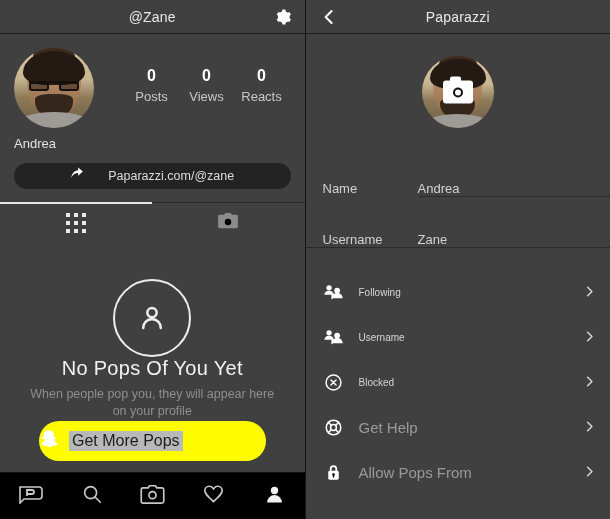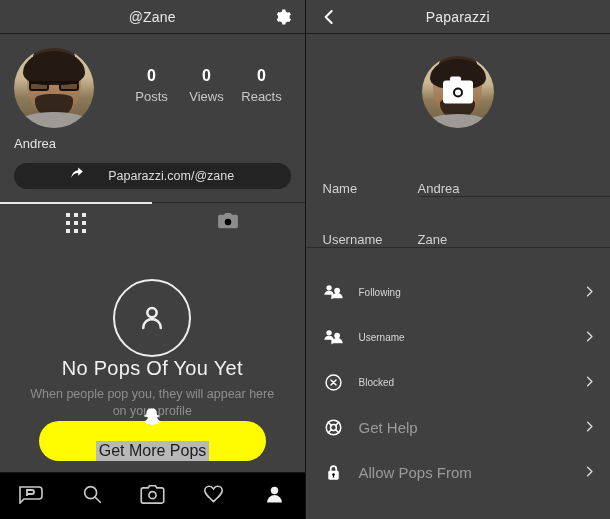--- a/index.html
+++ b/index.html
@@ -70,21 +70,21 @@
   .dotgrid i{display:block;width:4px;height:4px;background:#e9e9e9;}
 
   .empty{margin-top:36px;display:flex;flex-direction:column;align-items:center;}
   .empty-circle{width:74px;height:74px;border-radius:50%;border:2px solid #ededed;
     display:flex;align-items:center;justify-content:center;}
   .empty-title{color:#f1f1f1;font-size:20px;letter-spacing:.3px;}
   .empty-sub{color:#8e8e8e;font-size:12.5px;margin-top:6px;text-align:center;line-height:17px;width:260px;}
 
   .cta{
     position:absolute;left:39px;top:421px;width:227px;height:40px;border-radius:20px;
-    background:#FFFC00;display:flex;align-items:center;justify-content:flex-end;gap:9px;cursor:pointer;flex-direction:column;
+    background:#FFFC00;display:flex;align-items:center;justify-content:flex-start;gap:9px;cursor:pointer;
   }
   .cta .t{color:#1d1d1d;font-size:16px;background:#b8b8b8;padding:1px 3px;}
 
   .bottomnav{
     position:absolute;left:0;bottom:0;width:305px;height:46px;
     display:flex;align-items:center;justify-content:space-around;
     border-top:1px solid #141414;background:#000;
   }
   .bn{width:30px;height:30px;display:flex;align-items:center;justify-content:center;cursor:pointer;}
 

